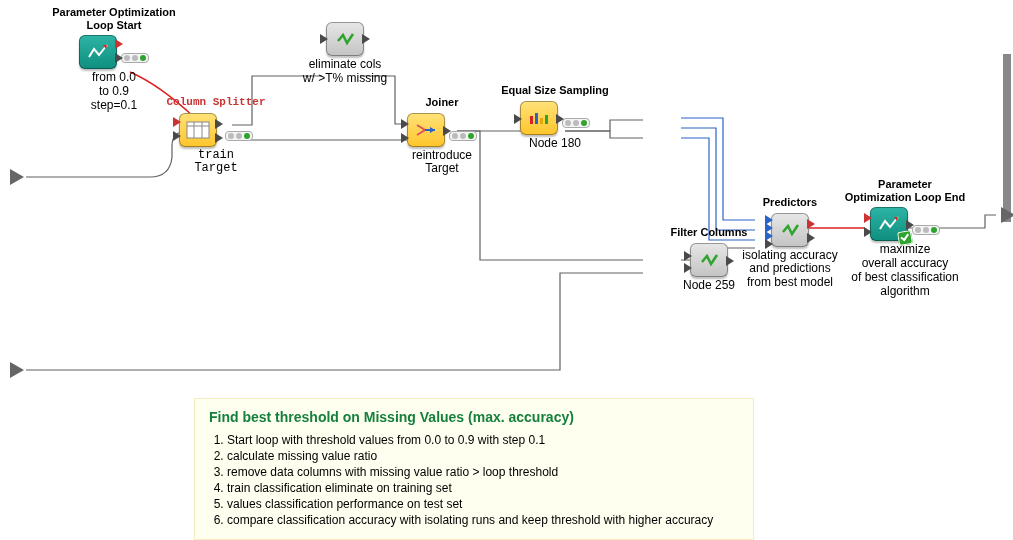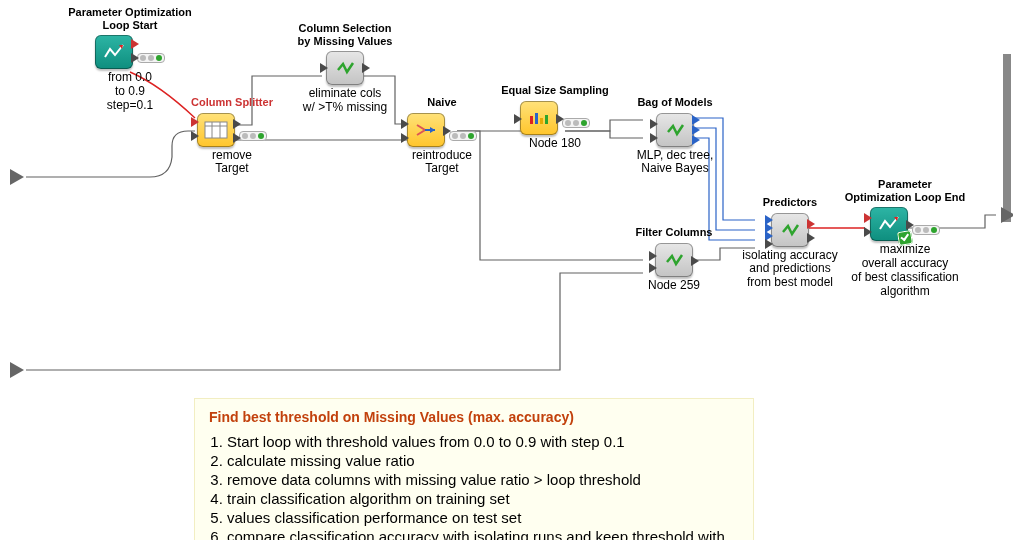--- a/index.html
+++ b/index.html
@@ -116,32 +116,32 @@
     background: #888;
   }
   .annotation {
     position: absolute;
     background: #fffff0;
     border: 1px solid #f2eec2;
     padding: 10px 14px;
     font-size: 12px;
   }
   .annotation .atitle {
-    color: #c2410c;
+    color: #15803d;
     font-weight: bold;
     font-size: 14px;
     margin-bottom: 8px;
   }
   .annotation ol {
     margin: 0;
     padding-left: 18px;
   }
   .annotation li {
     margin: 2px 0;
-    font-size: 15px;
+    font-size: 12px;
     list-style: decimal;
   }
   .watermark {
     position: absolute;
     right: 20px;
     bottom: 15px;
     color: rgba(100,100,100,0.35);
     font-size: 13px;
     letter-spacing: .5px;
   }
@@ -181,21 +181,21 @@
 
   <path d="M26 370 L560 370 560 273 643 273" stroke="#616161" stroke-width="1.2" fill="none"></path>
 </svg>
 
 <div class="marker" style="left:10px; top:169px;"></div>
 <div class="marker" style="left:10px; top:362px;"></div>
 
 <div class="right-bar" style="right:2px; top:54px; height:168px;"></div>
 <div class="marker" style="right:-2px; top:207px; transform:scaleX(1);"></div>
 
-<div class="node" style="left:50px; top:6px; width:160px;">
+<div class="node" style="left:34px; top:6px; width:160px;">
   <div class="title">Parameter Optimization
 Loop Start</div>
   <div class="iconwrap">
     <div class="icon-box icon-teal">
       <svg width="22" height="18" viewBox="0 0 22 18">
             <polyline points="2,14 7,6 12,12 20,2" stroke="#fff" stroke-width="2" fill="none"></polyline>
             <polygon points="20,2 16,2 19,6" fill="#d22"></polygon>
           </svg>
     </div>
     <span class="port out red" style="top:4px;"></span>
@@ -204,63 +204,61 @@
   <div class="lights">
         <span class="dot"></span>
         <span class="dot"></span>
         <span class="dot green"></span>
       </div>
   <div class="caption">from 0.0
 to 0.9
 step=0.1</div>
 </div>
 
-<div class="node" style="left:172px; top:96px; width:120px;">
+<div class="node" style="left:156px; top:96px; width:120px;font-family:Liberation Mono, monospace;">
   <div class="title" style="color:#c33;">Column Splitter</div>
   <div class="iconwrap">
     <div class="icon-box icon-yellow">
       <svg width="24" height="18" viewBox="0 0 24 18">
             <rect x="1" y="1" width="22" height="16" fill="#fff" stroke="#888"></rect>
             <line x1="1" y1="5" x2="23" y2="5" stroke="#888"></line>
             <line x1="8" y1="1" x2="8" y2="17" stroke="#888"></line>
             <line x1="16" y1="1" x2="16" y2="17" stroke="#888"></line>
           </svg>
     </div>
     <span class="port in red" style="top:4px;"></span>
     <span class="port in" style="top:18px;"></span>
     <span class="port out" style="top:6px;"></span>
     <span class="port out" style="top:20px;"></span>
   </div>
   <div class="lights">
         <span class="dot"></span>
         <span class="dot"></span>
         <span class="dot green"></span>
       </div>
-  <div class="caption">remove
+  <div class="caption">train
 Target</div>
 </div>
 
 <div class="node" style="left:270px; top:22px; width:150px;">
-  <div class="title">Column Selection
-by Missing Values</div>
   <div class="iconwrap">
     <div class="icon-box icon-gray">
       <svg width="20" height="16" viewBox="0 0 20 16">
             <polyline points="3,10 8,4 12,12 18,3" stroke="#2ea42e" stroke-width="2.5" fill="none"></polyline>
           </svg>
     </div>
     <span class="port in" style="top:12px;"></span>
     <span class="port out" style="top:12px;"></span>
   </div>
   <div class="caption">eliminate cols
 w/ &gt;T% missing</div>
 </div>
 
 <div class="node" style="left:402px; top:96px; width:80px;">
-  <div class="title">Naive</div>
+  <div class="title">Joiner</div>
   <div class="iconwrap">
     <div class="icon-box icon-yellow">
       <svg width="22" height="18" viewBox="0 0 22 18">
             <path d="M2 4 L10 9 L2 14" stroke="#d55" stroke-width="2" fill="none"></path>
             <path d="M10 9 L20 9" stroke="#2a63c7" stroke-width="2"></path>
             <polygon points="20,9 15,6 15,12" fill="#2a63c7"></polygon>
           </svg>
     </div>
     <span class="port in" style="top:6px;"></span>
     <span class="port in" style="top:20px;"></span>
@@ -290,39 +288,22 @@
     <span class="port out" style="top:13px;"></span>
   </div>
   <div class="lights">
         <span class="dot"></span>
         <span class="dot"></span>
         <span class="dot green"></span>
       </div>
   <div class="caption">Node 180</div>
 </div>
 
-<div class="node" style="left:615px; top:96px; width:120px;">
-  <div class="title">Bag of Models</div>
-  <div class="iconwrap">
-    <div class="icon-box icon-gray">
-      <svg width="20" height="16" viewBox="0 0 20 16">
-            <polyline points="3,10 8,4 12,12 18,3" stroke="#2ea42e" stroke-width="2.5" fill="none"></polyline>
-          </svg>
-    </div>
-    <span class="port in" style="top:6px;"></span>
-    <span class="port in" style="top:20px;"></span>
-    <span class="port out blue" style="top:2px; right:-6px;"></span>
-    <span class="port out blue" style="top:12px;"></span>
-    <span class="port out blue" style="top:22px;"></span>
-  </div>
-  <div class="caption">MLP, dec tree,
-Naive Bayes</div>
-</div>
-
-<div class="node" style="left:614px; top:226px; width:120px;">
+
+<div class="node" style="left:649px; top:226px; width:120px;">
   <div class="title">Filter Columns</div>
   <div class="iconwrap">
     <div class="icon-box icon-gray">
       <svg width="20" height="16" viewBox="0 0 20 16">
             <polyline points="3,10 8,4 12,12 18,3" stroke="#2ea42e" stroke-width="2.5" fill="none"></polyline>
           </svg>
     </div>
     <span class="port in" style="top:8px;"></span>
     <span class="port in" style="top:20px;"></span>
     <span class="port out" style="top:13px;"></span>
@@ -375,20 +356,20 @@
 and predictions
 from best model</div>
 </div>
 
 <div class="annotation" style="left:194px; top:398px; width:530px;">
   <div class="atitle">Find  best threshold on Missing Values (max. accuracy)</div>
   <ol>
     <li>Start loop with threshold values from 0.0 to 0.9 with step 0.1</li>
     <li>calculate missing value ratio</li>
     <li>remove data columns with missing value ratio &gt; loop threshold</li>
-    <li>train classification algorithm on training set</li>
+    <li>train classification eliminate on training set</li>
     <li>values classification performance on test set</li>
     <li>compare classification accuracy with isolating runs and keep threshold with higher accuracy</li>
   </ol>
 </div>
 
 
 </div>
 
 </body></html>

